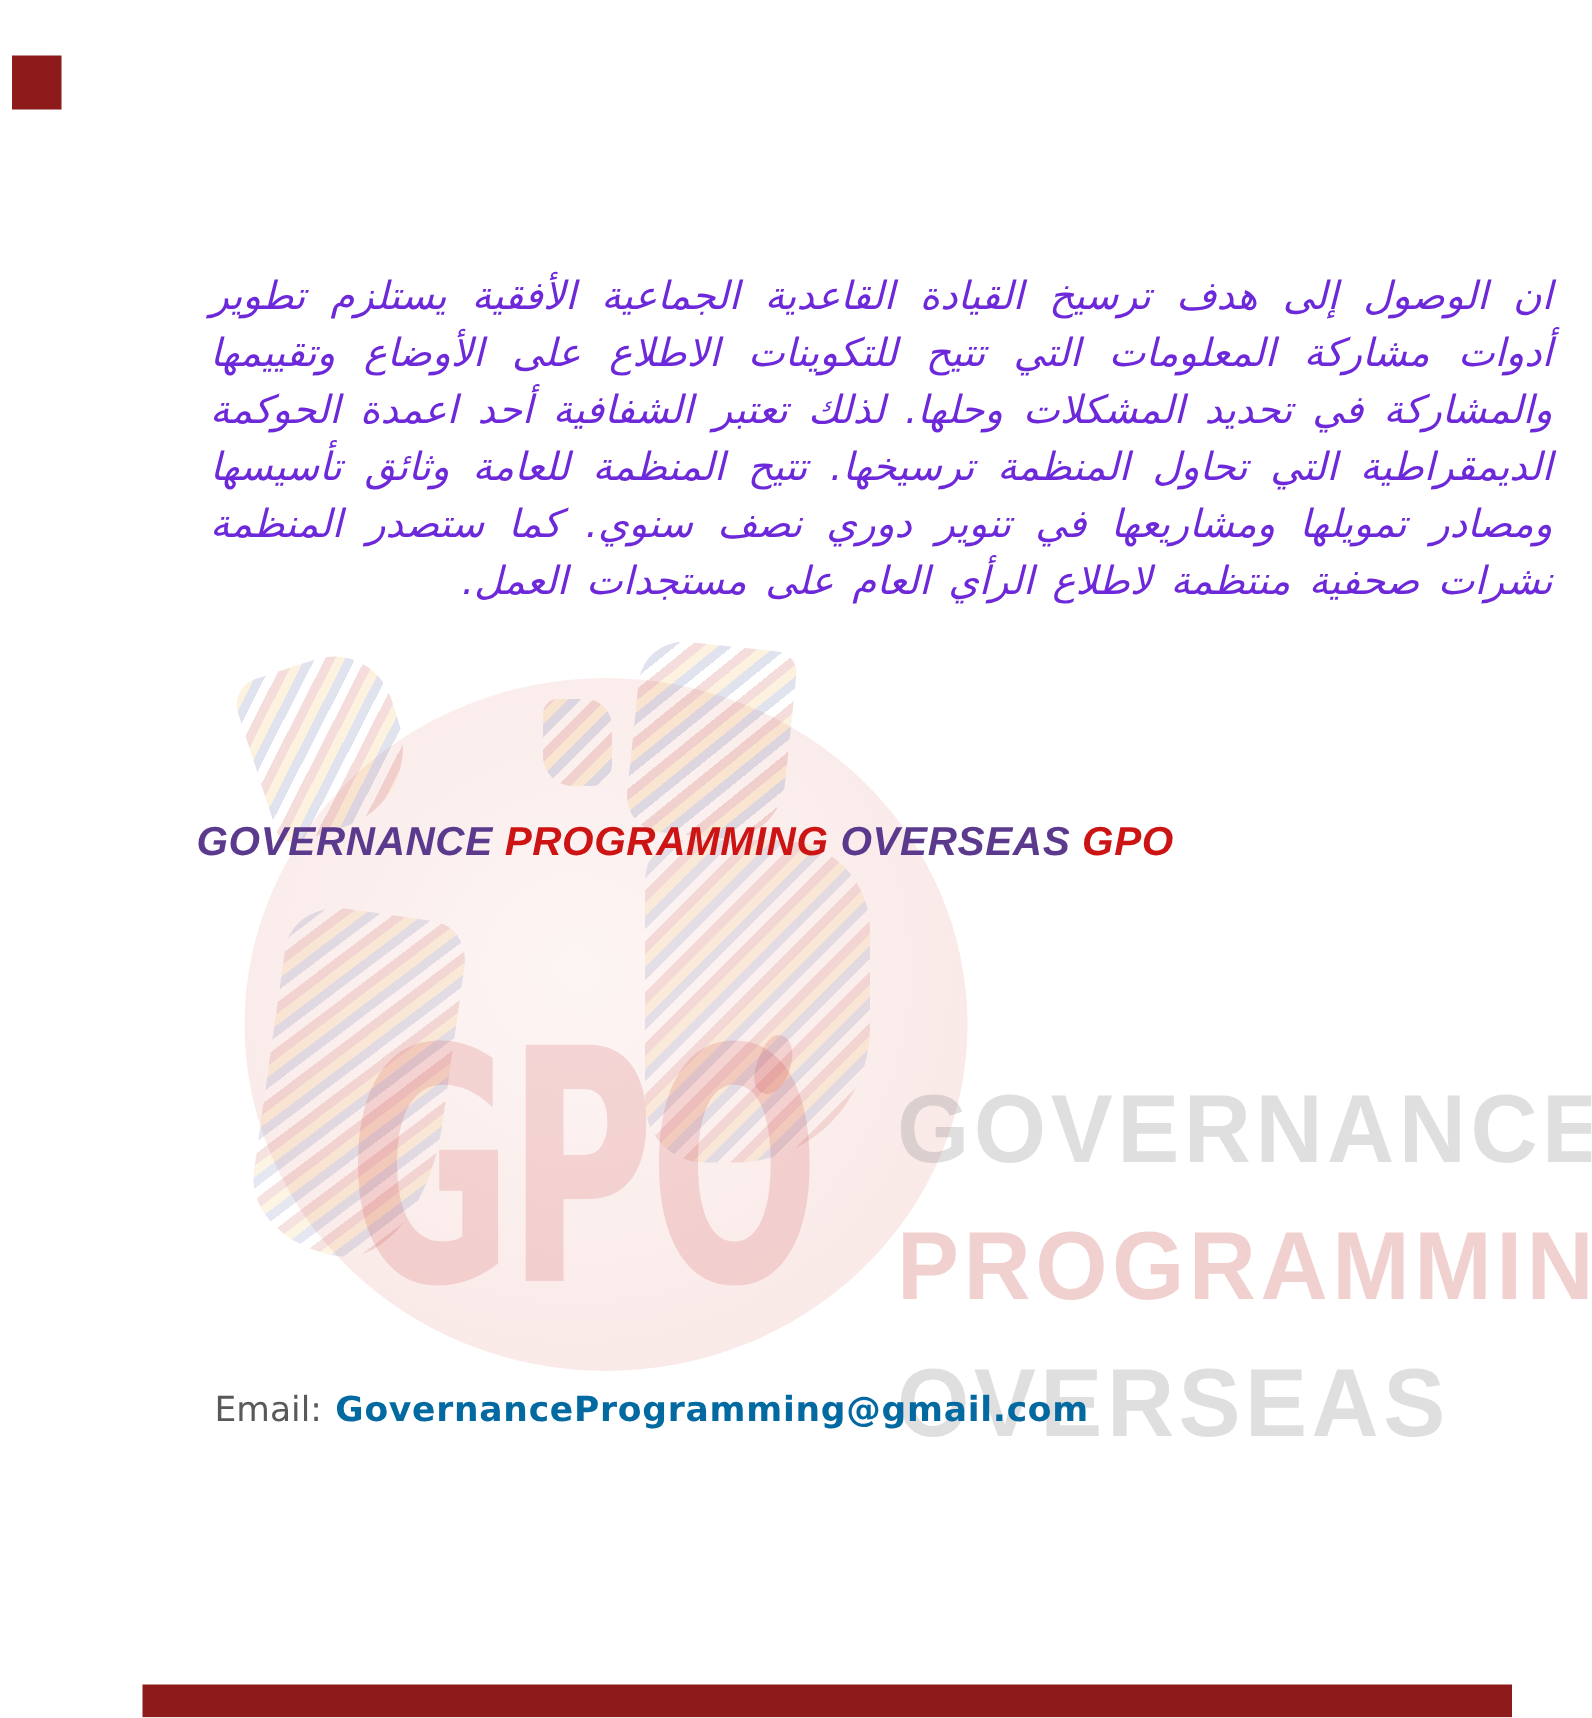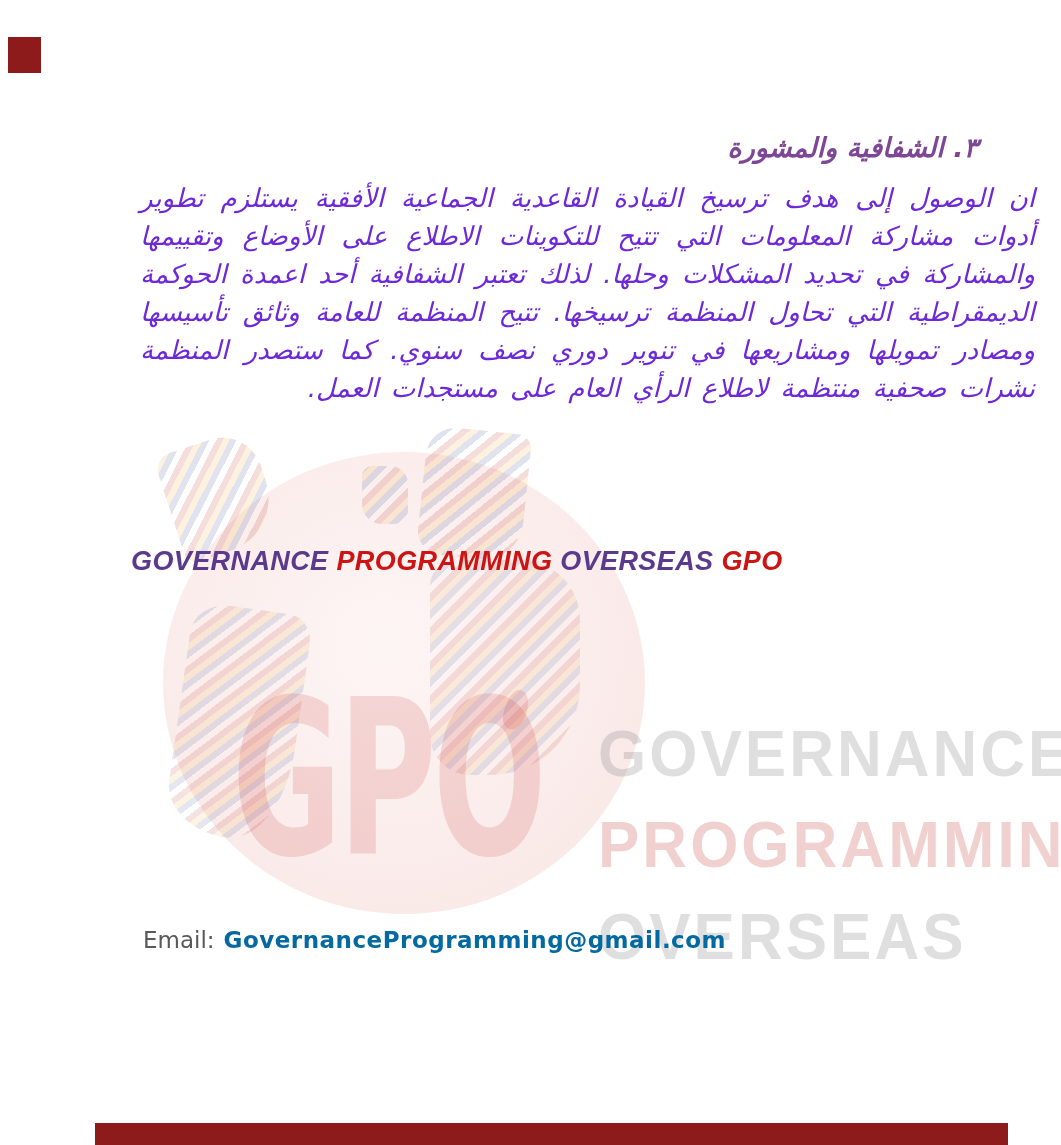--- a/index.html
+++ b/index.html
@@ -93,21 +93,20 @@
     <div class="wm-gpo-accent"></div>
     <div class="wm-lines">
       <div class="wm-gray">GOVERNANCE</div>
       <div class="wm-red">PROGRAMMING</div>
       <div class="wm-gray">OVERSEAS</div>
     </div>
   </div>
 
   <div class="content">
 
-    <h2 class="section-heading" dir="rtl" lang="ar">٣. الشفافية والمشورة</h2>
 
     <p class="arabic-paragraph" dir="rtl" lang="ar">ان الوصول إلى هدف ترسيخ القيادة القاعدية الجماعية الأفقية يستلزم تطوير أدوات مشاركة المعلومات التي تتيح للتكوينات الاطلاع على الأوضاع وتقييمها والمشاركة في تحديد المشكلات وحلها. لذلك تعتبر الشفافية أحد اعمدة الحوكمة الديمقراطية التي تحاول المنظمة ترسيخها. تتيح المنظمة للعامة وثائق تأسيسها ومصادر تمويلها ومشاريعها في تنوير دوري نصف سنوي. كما ستصدر المنظمة نشرات صحفية منتظمة لاطلاع الرأي العام على مستجدات العمل.</p>
 
     <p class="org-line"><span class="org-purple">GOVERNANCE</span> <span class="org-red">PROGRAMMING</span> <span class="org-purple">OVERSEAS</span> <span class="org-red">GPO</span></p>
 
     <div class="contact-row email-row">
       <span>Email:</span><a class="email-link">GovernanceProgramming@gmail.com</a>
     </div>
 
 

